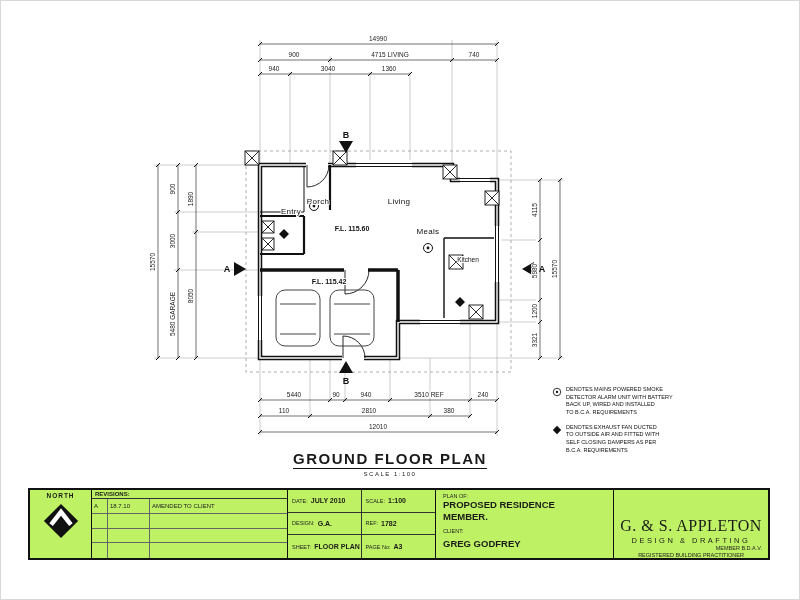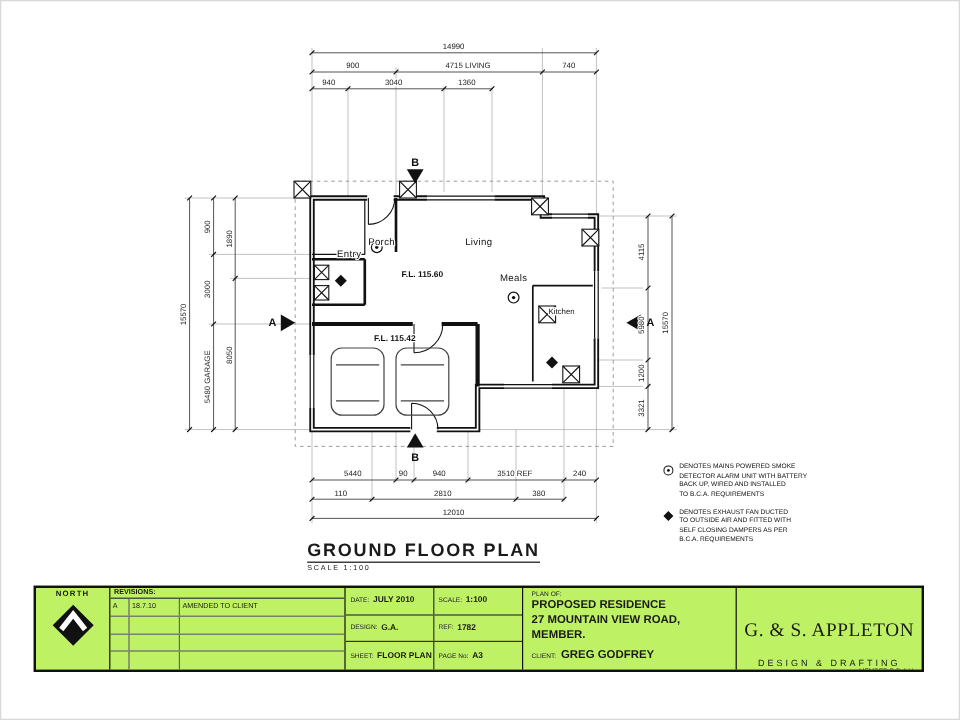--- a/index.html
+++ b/index.html
@@ -4,21 +4,21 @@
 <style>
   html,body{margin:0;padding:0;background:#9a9a9a;}
   .sheet{position:relative;width:800px;height:600px;background:#fff;overflow:hidden;
          font-family:"Liberation Sans",sans-serif;color:#1a1a1a;box-shadow:inset 0 0 0 1px #d8d8d8;}
   svg text{font-family:"Liberation Sans",sans-serif;}
   .dim{font-size:6.5px;fill:#222;paint-order:stroke;stroke:#fff;stroke-width:2px;}
   .room{font-size:8px;fill:#111;letter-spacing:.3px;paint-order:stroke;stroke:#fff;stroke-width:2px;}
   .room-sm{font-size:6.5px;fill:#111;paint-order:stroke;stroke:#fff;stroke-width:2px;}
   .fl{font-size:7px;fill:#111;font-weight:bold;paint-order:stroke;stroke:#fff;stroke-width:2px;}
   .sec{font-size:9px;font-weight:bold;fill:#111;}
-  .plan-title{position:absolute;left:256px;top:450px;width:240px;}
+  .plan-title{position:absolute;left:270px;top:450px;width:240px;text-align:center;}
   .plan-title .t{display:inline-block;font-size:15px;font-weight:bold;letter-spacing:1.5px;
                  border-bottom:1.5px solid #111;padding-bottom:1px;}
   .plan-title .s{font-size:6px;letter-spacing:1.5px;margin-top:2px;color:#222;}
   
   .notes{position:absolute;left:552px;top:386px;width:205px;}
   .note{display:flex;gap:4px;margin-bottom:7px;}
   .note-sym{width:10px;height:10px;flex:none;margin-top:1px;}
   .note-text div{font-size:5.5px;line-height:1.4;white-space:nowrap;color:#111;}
   
   .tb{position:absolute;left:28px;top:488px;width:742px;height:72px;border:2px solid #111;
@@ -38,24 +38,24 @@
   .tb-info{width:148px;display:grid;grid-template-rows:1fr 1fr 1fr;}
   .info-row{display:grid;grid-template-columns:1fr 1fr;border-bottom:1px solid #333;}
   .info-row:last-child{border-bottom:none;}
   .pair{display:flex;align-items:center;gap:3px;padding:0 4px;border-right:1px solid #333;min-width:0;}
   .pair:last-child{border-right:none;}
   .plbl{font-size:5.5px;color:#222;flex:none;}
   .pval{font-size:7px;font-weight:bold;white-space:nowrap;}
   .tb-project{width:178px;padding:3px 7px;box-sizing:border-box;}
   .proj-of{font-size:5.5px;color:#222;}
   .proj-line{font-size:9.5px;font-weight:bold;line-height:1.3;white-space:nowrap;}
-  .client-row{margin-top:4px;display:flex;gap:4px;align-items:baseline;}
+  .client-row{margin-top:4px;display:flex;gap:4px;align-items:baseline;flex-direction:column;}
   .tb-company{flex:1;text-align:center;padding-top:3px;}
   .co-name{font-family:"Liberation Serif",serif;font-size:16px;font-weight:normal;letter-spacing:.5px;margin-top:24px;}
-  .co-tag{font-size:7.5px;letter-spacing:2.5px;margin-top:13px;}
+  .co-tag{font-size:7.5px;letter-spacing:2.5px;margin-top:1px;}
   .co-tiny{font-size:5.5px;line-height:1.35;color:#222;}
   .co-member{text-align:right;padding-right:6px;}
 </style>
 </head>
 <body>
 
 <div class="sheet">
 
   <svg width="800" height="485" viewBox="0 0 800 485">
 
@@ -325,21 +325,20 @@
         <div class="pair">
           <span class="plbl">PAGE No:</span>
           <span class="pval">A3</span>
         </div>
       </div>
     </div>
 
     <div class="tb-cell tb-project">
       <div class="proj-of">PLAN OF:</div>
       <div class="proj-line">PROPOSED RESIDENCE</div>
-      <div class="proj-line">27 MOUNTAIN VIEW ROAD,</div>
       <div class="proj-line">MEMBER.</div>
       <div class="client-row">
         <span class="proj-of">CLIENT:</span>
         <span class="proj-line">GREG GODFREY</span>
       </div>
     </div>
 
     <div class="tb-cell tb-company">
       <div class="co-name">G. &amp; S. APPLETON</div>
       <div class="co-tag">DESIGN &amp; DRAFTING</div>

